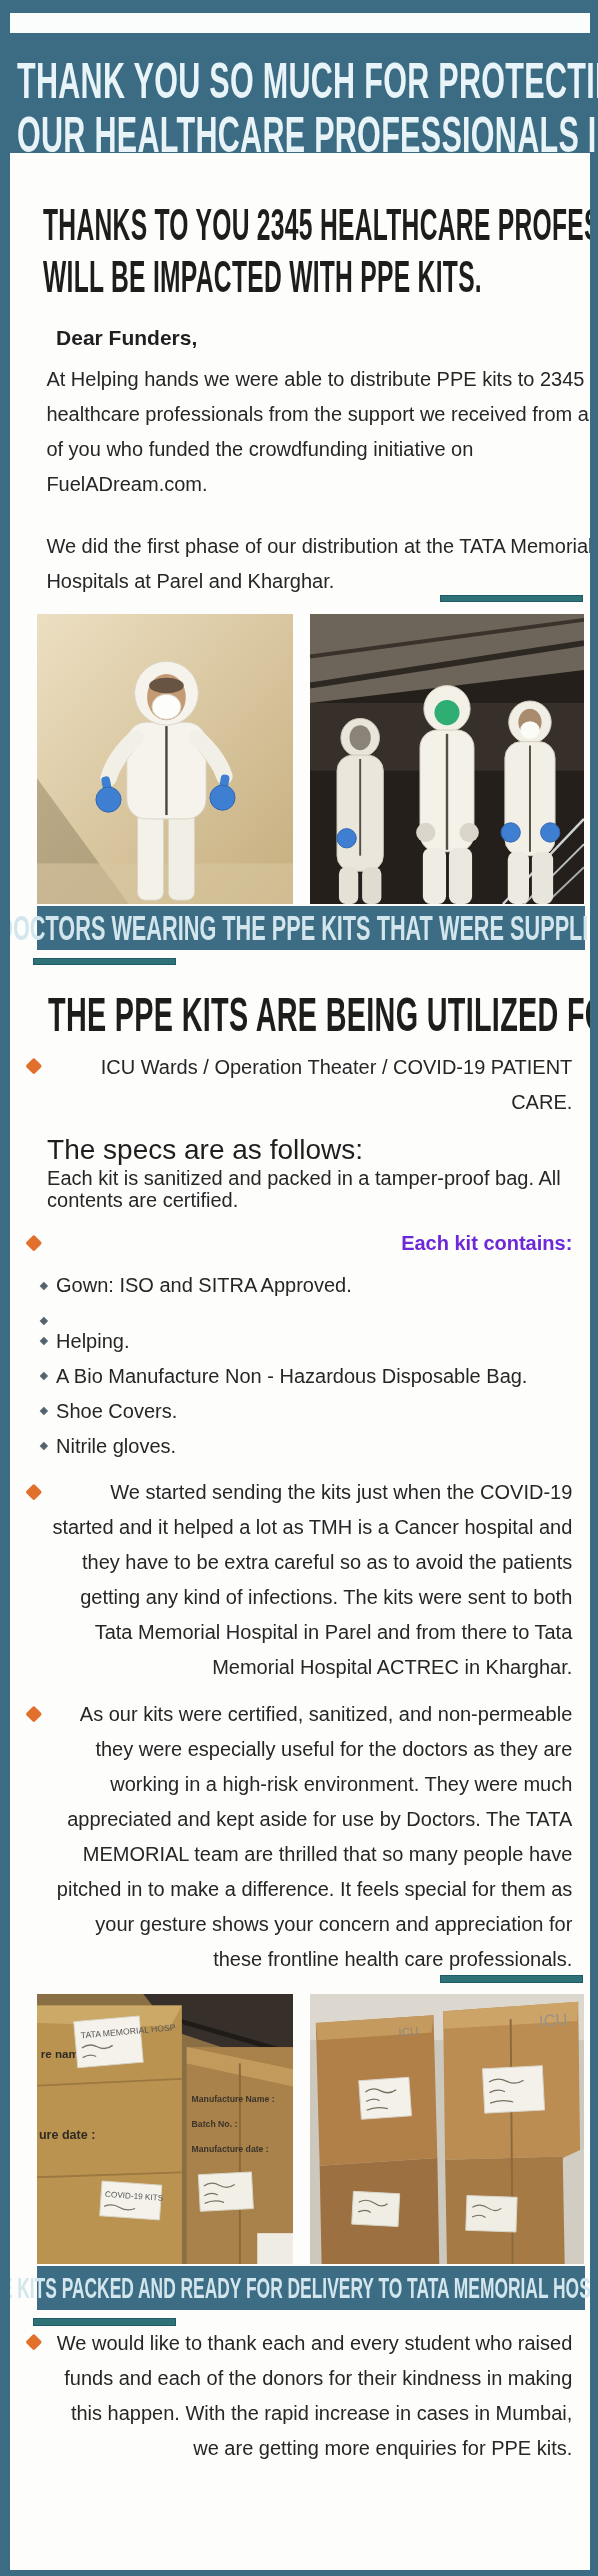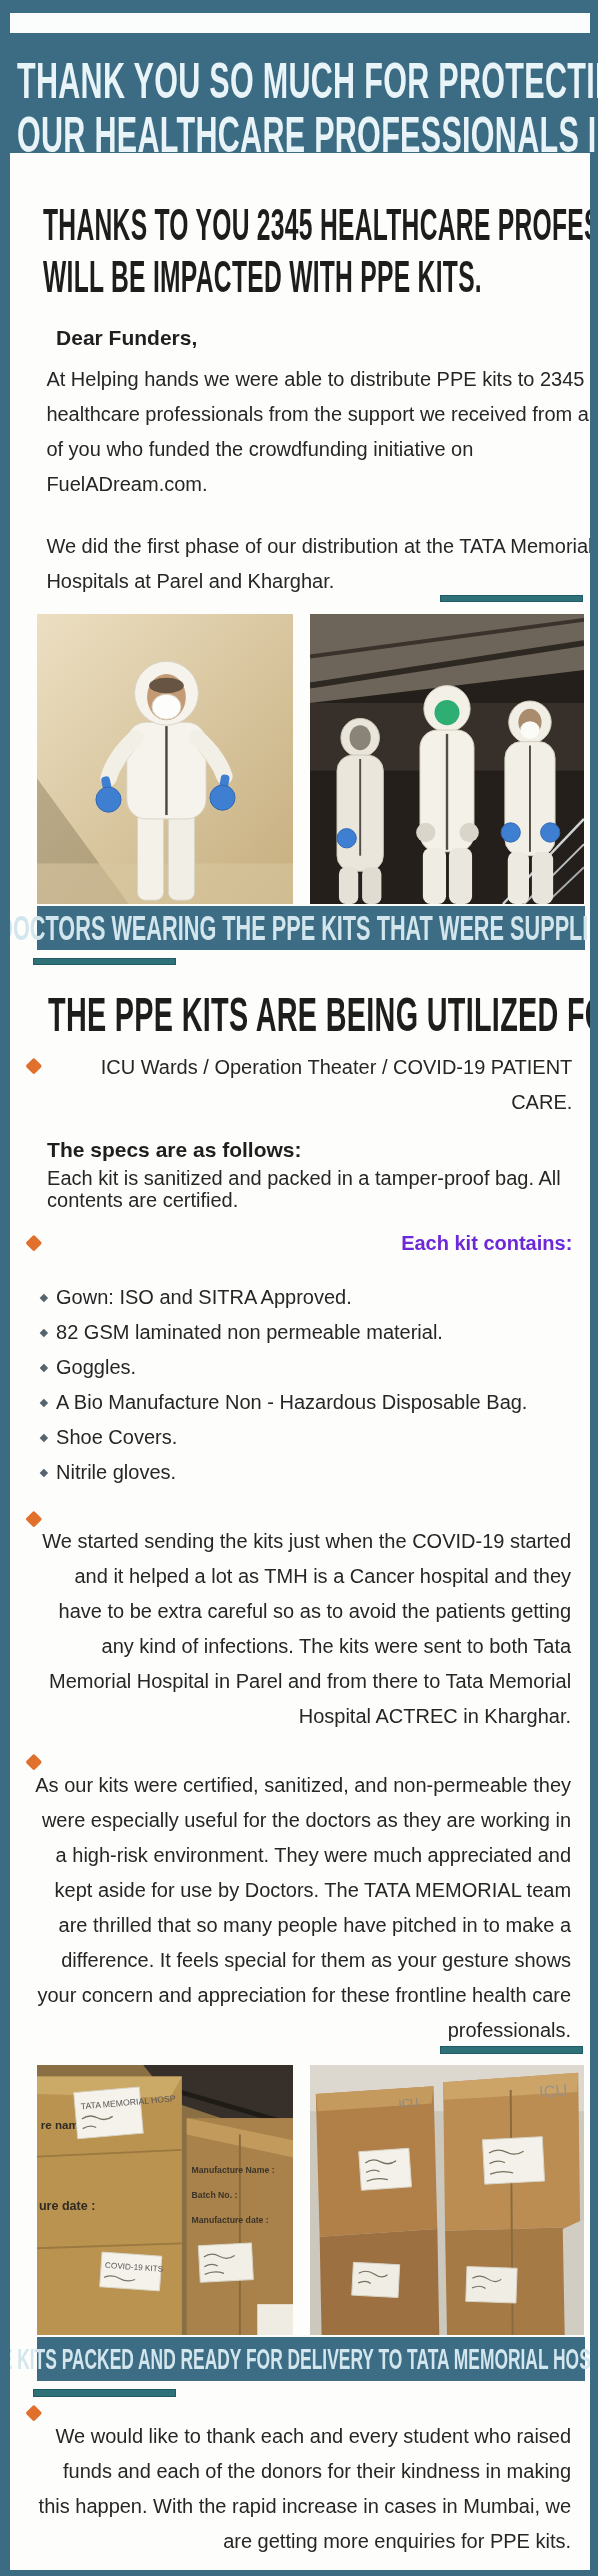--- a/index.html
+++ b/index.html
@@ -62,29 +62,29 @@
   
   .section-heading-wrap { margin:42px 0 0 21px; }
   .section-heading { font-size:48px; line-height:46px; color:#1d1d1b;
     transform:scaleX(0.60); letter-spacing:0.5px; display:block; width:max-content; }
   .bullet { display:flex; margin-left:1px; }
   .bullet .dm { flex:none; width:11.6px; height:11.6px; background:#e1702c;
     transform:rotate(45deg); margin:10.6px 7.7px 0 0; border-radius:1.9px; }
   .bullet .tx { font-size:20px; line-height:35px; color:#262626; width:543px;text-align:right; }
   .bullet-usage { margin-top:11.6px; }
   .bullet .tx.bold-line { font-weight:700; color:#6d28d9; }
-  .specs-head { margin:15.5px 0 0 20px; font-size:21px; font-weight:700; color:#1e1e1e; line-height:30px; }
+  .specs-head { margin:15.5px 0 0 20px; font-size:28px; font-weight:400; color:#1e1e1e; line-height:30px; }
   .specs-body { margin:1.9px 0 0 20px; width:547px; font-size:20px; line-height:22px; color:#262626; }
   .contains { margin-top:15.5px; }
   .sub { display:flex; margin-left:13.5px; }
   .sub .dot { flex:none; width:5.8px; height:5.8px; background:#55646e;
     transform:rotate(45deg); margin:14.5px 9.7px 0 0; }
   .sub .tx { font-size:20px; line-height:35px; color:#262626; }
-  .sub-list { margin-top:19px;text-align:center; }
-  .bullet-para { margin-top:11.6px;flex-direction:column; }
+  .sub-list { margin-top:7px;text-align:center; }
+  .bullet-para { margin-top:11.6px; }
 </style>
 </head>
 <body>
 
 <div class="page">
 
   <div class="top-strip"></div>
 
   <div class="banner">
     <span class="cond banner-line">THANK YOU SO MUCH FOR PROTECTING</span>
@@ -204,25 +204,24 @@
       <span class="tx bold-line">Each kit contains:</span>
     </div>
 
     <div class="sub-list">
       <div class="sub">
           <span class="dot"></span>
           <span class="tx">Gown: ISO and SITRA Approved.</span>
         </div>
       <div class="sub">
           <span class="dot"></span>
-          <span class="tx">82 GSM laminated non permeable material.</span>
-        </div>
-      <div class="sub">
-          <span class="dot"></span>
-          <span class="tx">Goggles.</span>
+        </div>
+      <div class="sub">
+          <span class="dot"></span>
+          <span class="tx">Helping.</span>
         </div>
       <div class="sub">
           <span class="dot"></span>
           <span class="tx">A Bio Manufacture Non - Hazardous Disposable Bag.</span>
         </div>
       <div class="sub">
           <span class="dot"></span>
           <span class="tx">Shoe Covers.</span>
         </div>
       <div class="sub">

